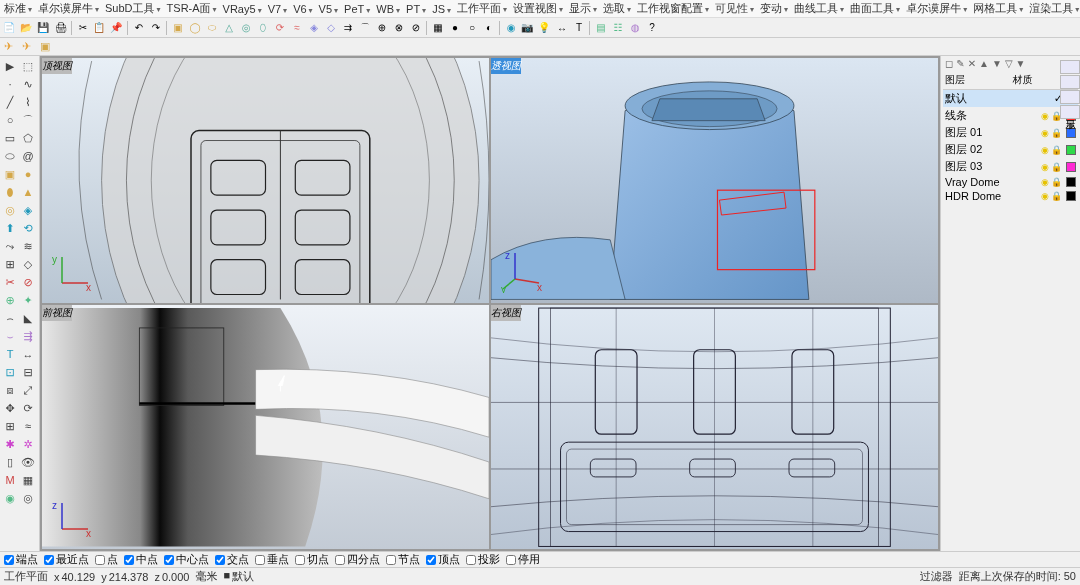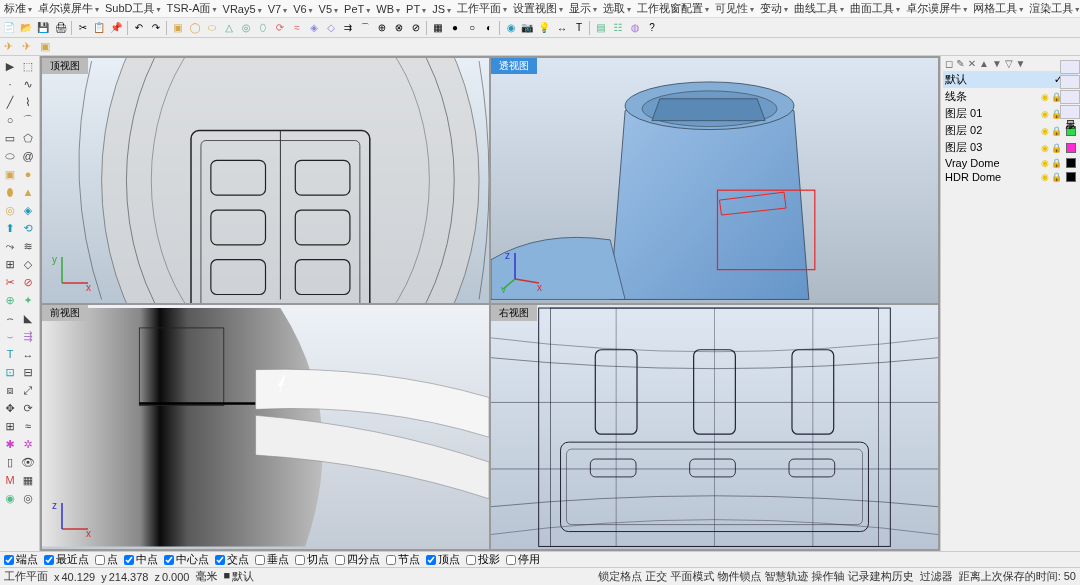--- a/index.html
+++ b/index.html
@@ -11,21 +11,21 @@
 .tb-icon { width: 16px; height: 16px; display: inline-flex; align-items: center; justify-content: center; font-size: 10px; cursor: pointer; border-radius: 2px; }
 .sep { width: 2px; height: 14px; border-left: 1px solid #bbb; margin: 0 1px; }
 .toolbar2 { height: 18px; display: flex; align-items: center; gap: 4px; padding: 0 4px; background: #f0f0f0; border-bottom: 1px solid #ccc; }
 .plane-i { width: 14px; height: 14px; color: #e6a23c; }
 .env-i { width: 14px; height: 14px; color: #d4a84a; }
 .middle { display: flex; flex: 1; }
 .left-tools { width: 40px; background: #f0f0f0; border-right: 1px solid #ccc; display: flex; flex-wrap: wrap; align-content: flex-start; padding: 1px; gap: 0; }
 .lt { width: 18px; height: 18px; display: inline-flex; align-items: center; justify-content: center; font-size: 11px; cursor: pointer; color: #444; }
 .viewports { flex: 1; display: grid; grid-template-columns: 1fr 1fr; grid-template-rows: 1fr 1fr; gap: 2px; background: #999; padding: 2px; }
 .viewport { background: linear-gradient(#e5edf5, #c0cedb); position: relative; overflow: hidden; }
-.vp-label { position: absolute; top: 0; left: 0; background: #bbb; color: #000; padding: 1px 8px; font-size: 10px; z-index: 10; }
+.vp-label { position: absolute; top: 0; left: 0; background: #bbb; color: #000; padding: 1px 0; font-size: 10px; z-index: 10; font-style: italic; }
 .vp-label.active { background: #3a8ddb; color: #fff; }
 .axis { position: absolute; bottom: 10px; left: 10px; z-index: 9; }
 .axis line { stroke-width: 1.5; }
 .axis text { font-size: 10px; }
 .right-panel { width: 140px; background: #f0f0f0; border-left: 1px solid #ccc; padding: 2px; }
 .tabs-r { display: flex; gap: 3px; margin-bottom: 2px; padding: 0 2px; }
 .tabs-r span { font-size: 10px; color: #666; }
 .hdr-r { display: flex; border-bottom: 1px solid #ccc; }
 .hdr-r span { flex: 1; font-size: 10px; padding: 2px; }
 .layer { display: flex; align-items: center; gap: 3px; padding: 1px 2px; font-size: 10px; }
@@ -289,20 +289,24 @@
   <div class="right-panel">
     <div class="tabs-r" id="ptb">
         <span>◻</span>
         <span>✎</span>
         <span>✕</span>
         <span>▲</span>
         <span>▼</span>
         <span>▽</span>
         <span>▼</span>
       </div>
+    <div class="hdr-r">
+      <span>图层</span>
+      <span>材质</span>
+    </div>
     <div id="layers">
         <div class="layer active">
           <span class="nm">默认</span>
           <span>✓</span>
           <span class="sw" style="background:#000000"></span>
         </div>
         <div class="layer">
           <span class="nm">线条</span>
           <span class="bulb">◉</span>
           <span class="lock">🔒</span>
@@ -414,16 +418,15 @@
       <span>y</span> 
       <span>214.378</span>
     </span>
   <span class="fld">
       <span>z</span> 
       <span>0.000</span>
     </span>
   <span class="fld">毫米</span>
   <span class="fld">■<span>默认</span></span>
   <span class="sp"></span>
-  <span class="fld">锁定格点 正交 平面模式 物件锁点 智慧轨迹 操作轴 记录建构历史</span>
   <span class="fld">过滤器</span>
   <span class="fld">距离上次保存的时间: 50</span>
 </div>
 
 </body></html>

